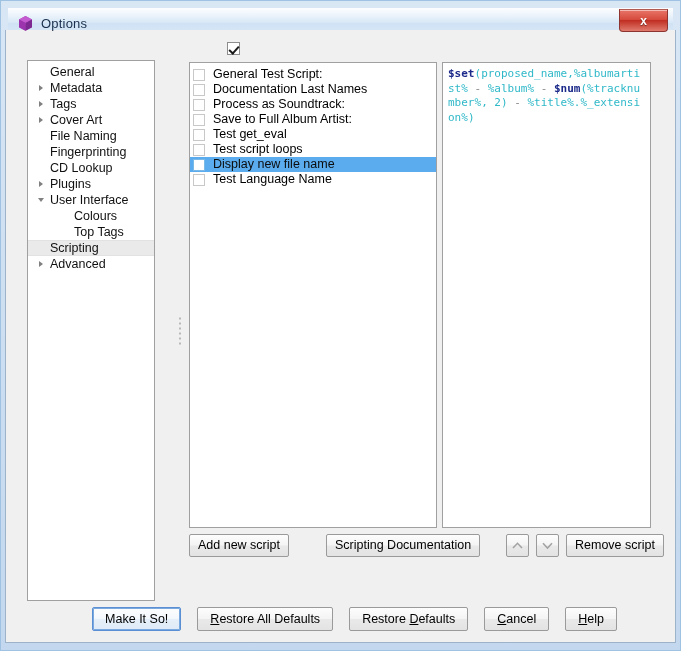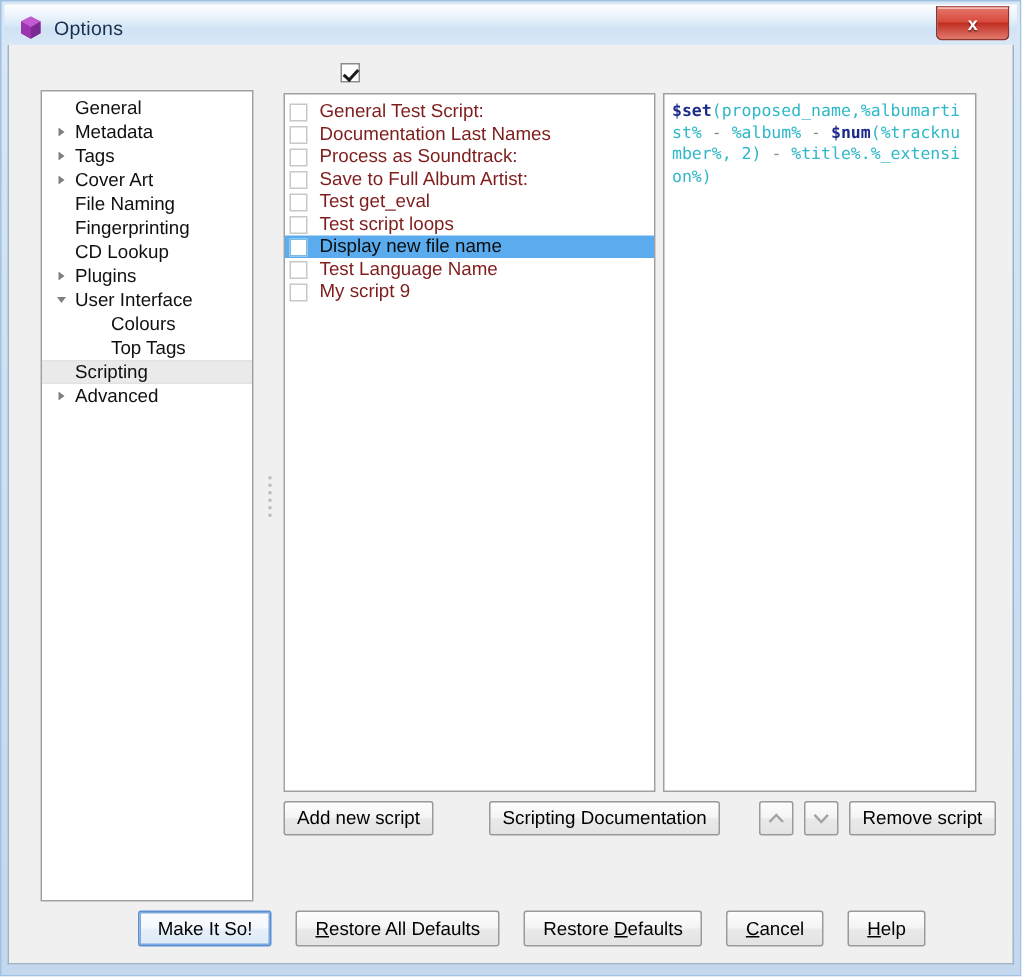--- a/index.html
+++ b/index.html
@@ -14,21 +14,21 @@
     -webkit-font-smoothing: antialiased;
   }
 
   
   #window {
     position: relative;
     width: 681px;
     height: 651px;
     box-sizing: border-box;
     background: linear-gradient(to bottom, #d9e7f5 0%, #cfe0f2 40%, #c3d8ee 100%);
-    padding: 3px;
+    padding: 8px;
     overflow: hidden;
   }
   .frame-outline {
     position: absolute;
     left: 0; top: 0; right: 0; bottom: 0;
     border: 1px solid #9fc2e2;
     pointer-events: none;
   }
 
   
@@ -108,21 +108,21 @@
     top: 9px;
     width: 653px;
     height: 565px;
   }
 
   
   #sidebar {
     position: absolute;
     left: 12px;
     top: 21px;
-    width: 142px;
+    width: 128px;
     height: 541px;
     background: #ffffff;
     border: 1px solid #a0a0a0;
     box-sizing: border-box;
     overflow: hidden;
     padding-top: 3px;
   }
   .tree-item {
     position: relative;
     height: 16px;
@@ -248,21 +248,21 @@
   .script-row {
     display: flex;
     align-items: center;
     height: 15px;
     padding-left: 3px;
     cursor: default;
   }
   .script-row .cb { width: 12px; height: 12px; margin-right: 8px; }
   .script-row .name {
     font-size: 12.5px;
-    color: #7f1d1d;
+    color: #000000;
     line-height: 15px;
     white-space: nowrap;
   }
   .script-row.selected {
     background: #5aacee;
   }
   .script-row.selected .name { color: #0c0c0c; }
   .script-row.selected .cb { border-color: #7ab9e8; }
 
   
@@ -444,24 +444,20 @@
               <span class="name">Test script loops</span>
             </div>
             <div class="script-row selected">
               <span class="cb light"></span>
               <span class="name">Display new file name</span>
             </div>
             <div class="script-row">
               <span class="cb light"></span>
               <span class="name">Test Language Name</span>
             </div>
-            <div class="script-row">
-              <span class="cb light"></span>
-              <span class="name">My script 9</span>
-            </div>
           </div>
 
         <div id="code-editor"><span class="tok-fn">$set</span><span class="tok-paren">(</span><span class="tok-plain">proposed_name,</span><span class="tok-var">%albumartist%</span><span class="tok-plain"> </span><span class="tok-punc">-</span><span class="tok-plain"> </span><span class="tok-var">%album%</span><span class="tok-plain"> </span><span class="tok-punc">-</span><span class="tok-plain"> </span><span class="tok-fn">$num</span><span class="tok-paren">(</span><span class="tok-var">%tracknumber%</span><span class="tok-plain">, 2</span><span class="tok-paren">)</span><span class="tok-plain"> </span><span class="tok-punc">-</span><span class="tok-plain"> </span><span class="tok-var">%title%.%_extension%</span><span class="tok-paren">)</span></div>
 
         <div id="script-actions">
           <button class="btn" id="btn-add">Add new script</button>
           <button class="btn" id="btn-doc" style="left:137px;">Scripting Documentation</button>
           <button class="btn arrow" id="btn-up">
             <svg class="chev-svg" width="13" height="9" viewBox="0 0 13 9">
               <polyline points="2,7 6.5,2.3 11,7" fill="none" stroke="#a3a3a3" stroke-width="1.6"></polyline>

